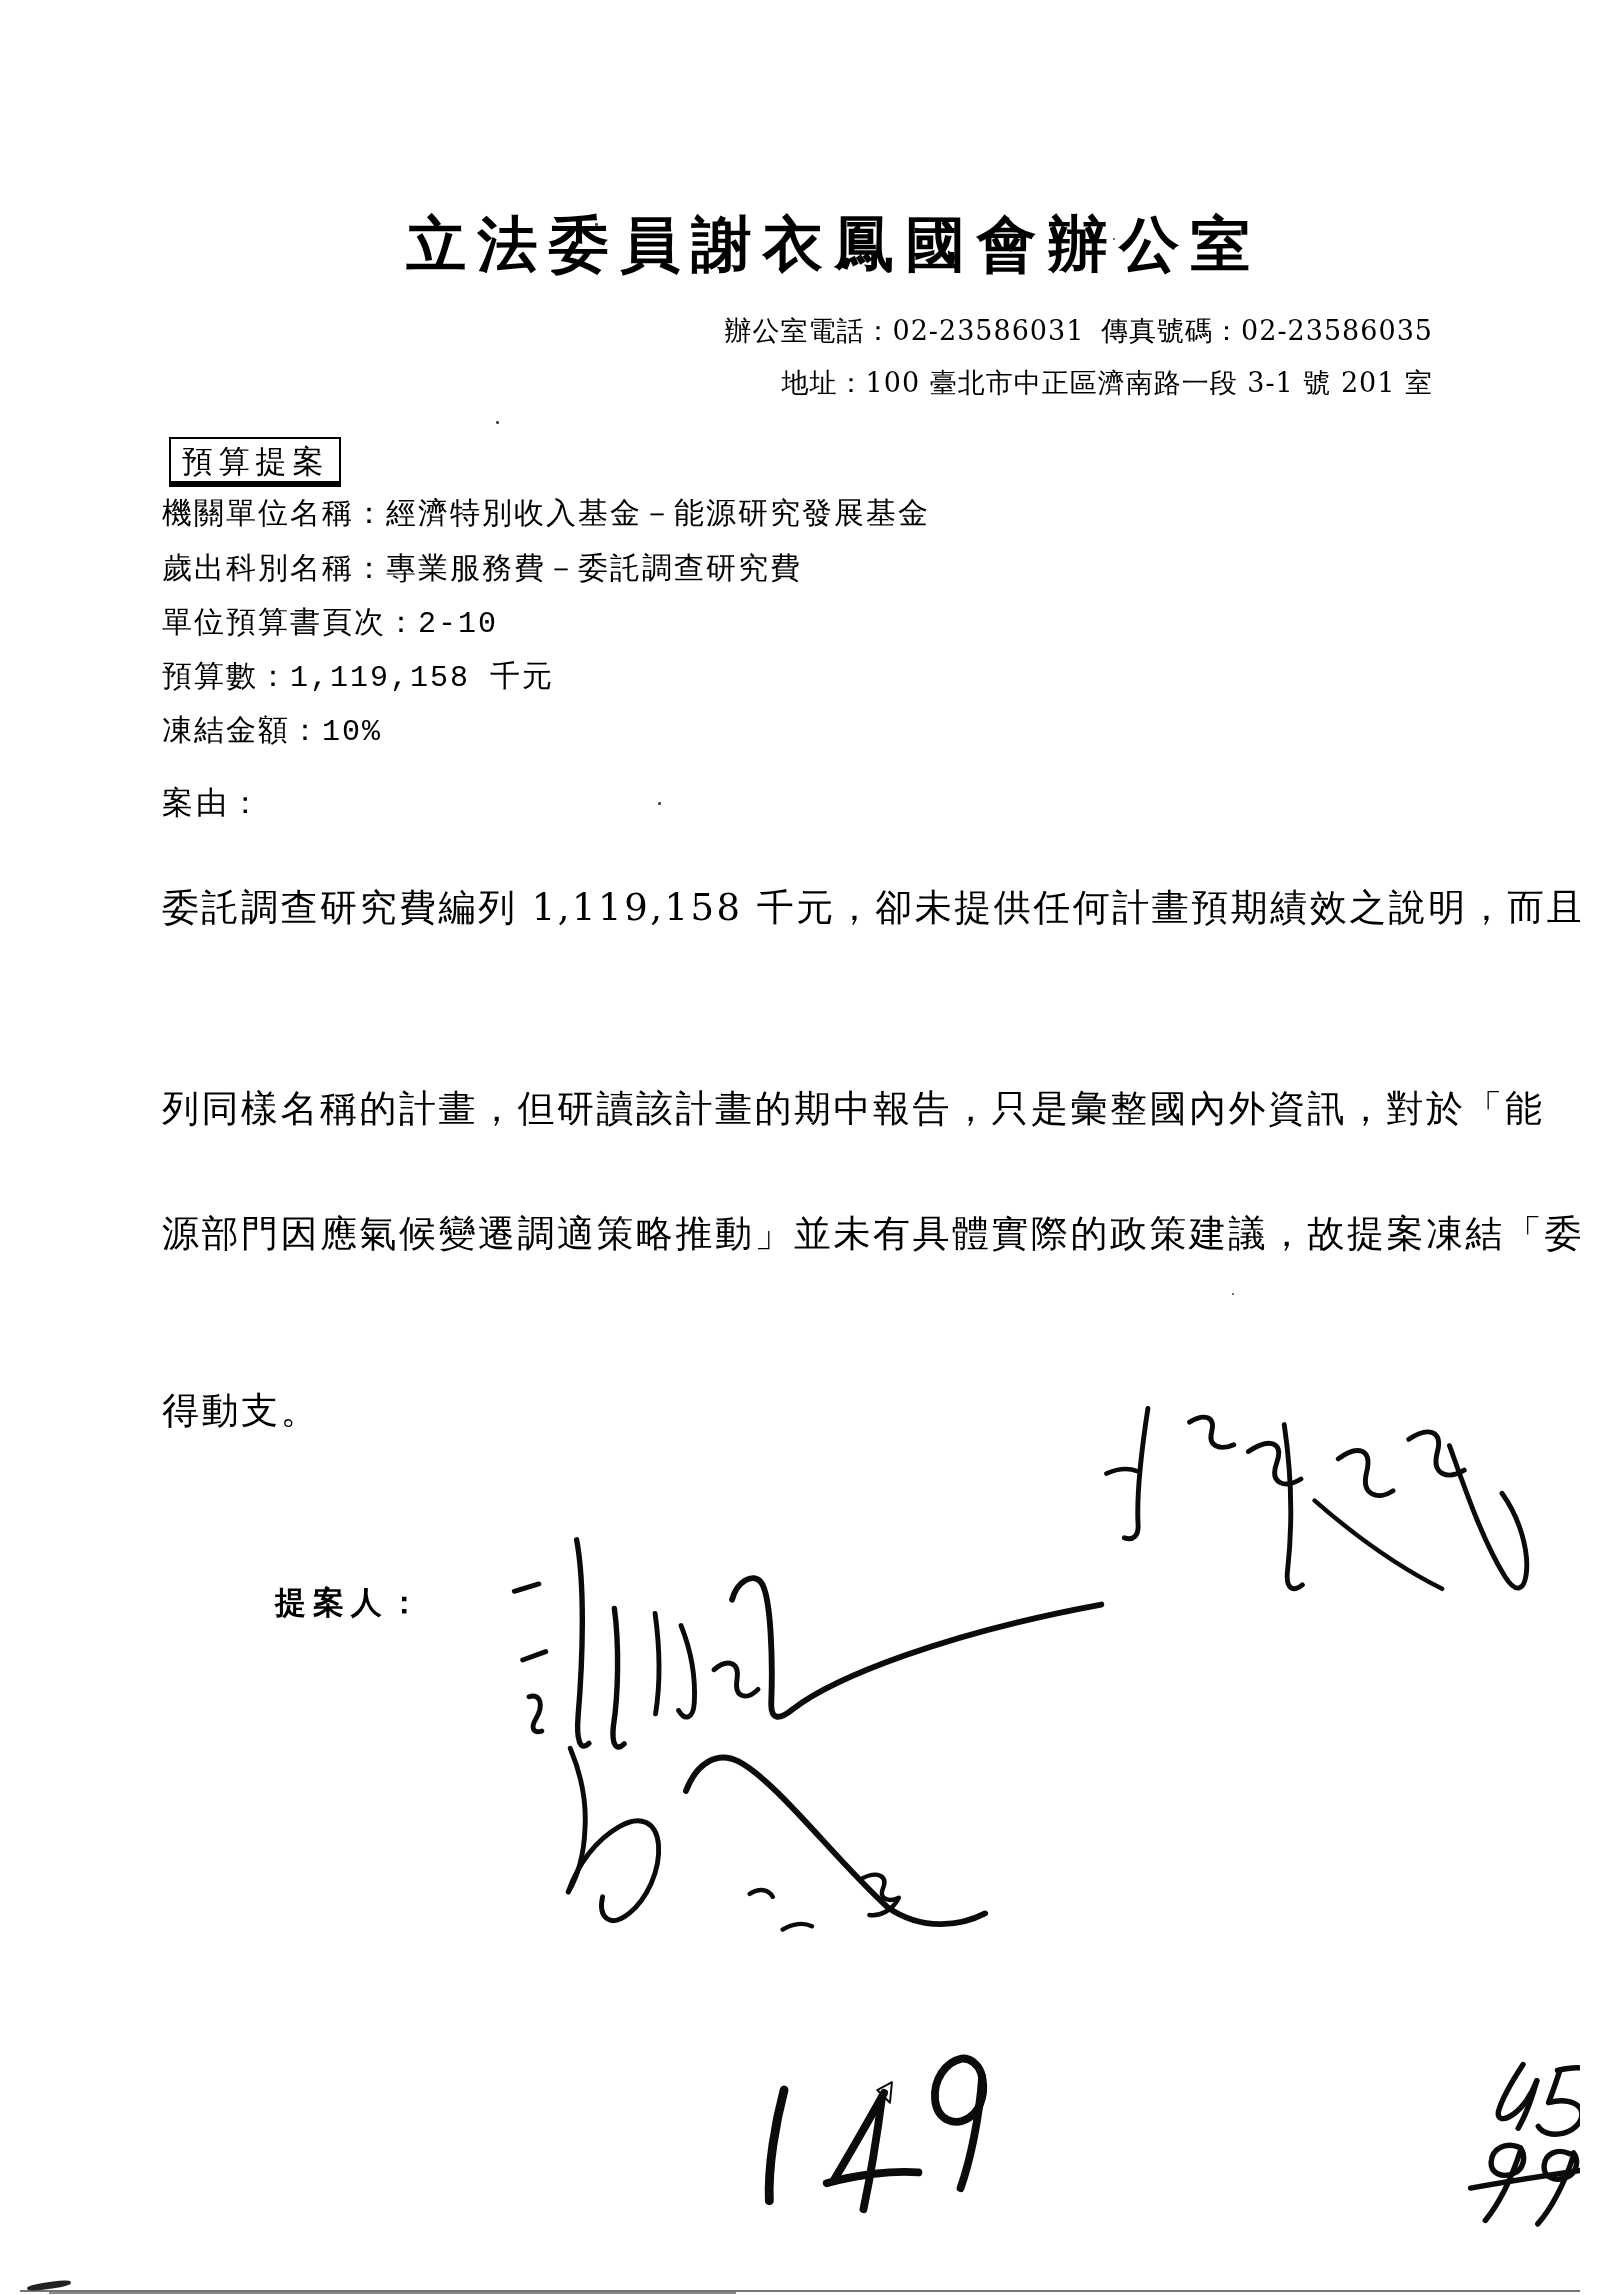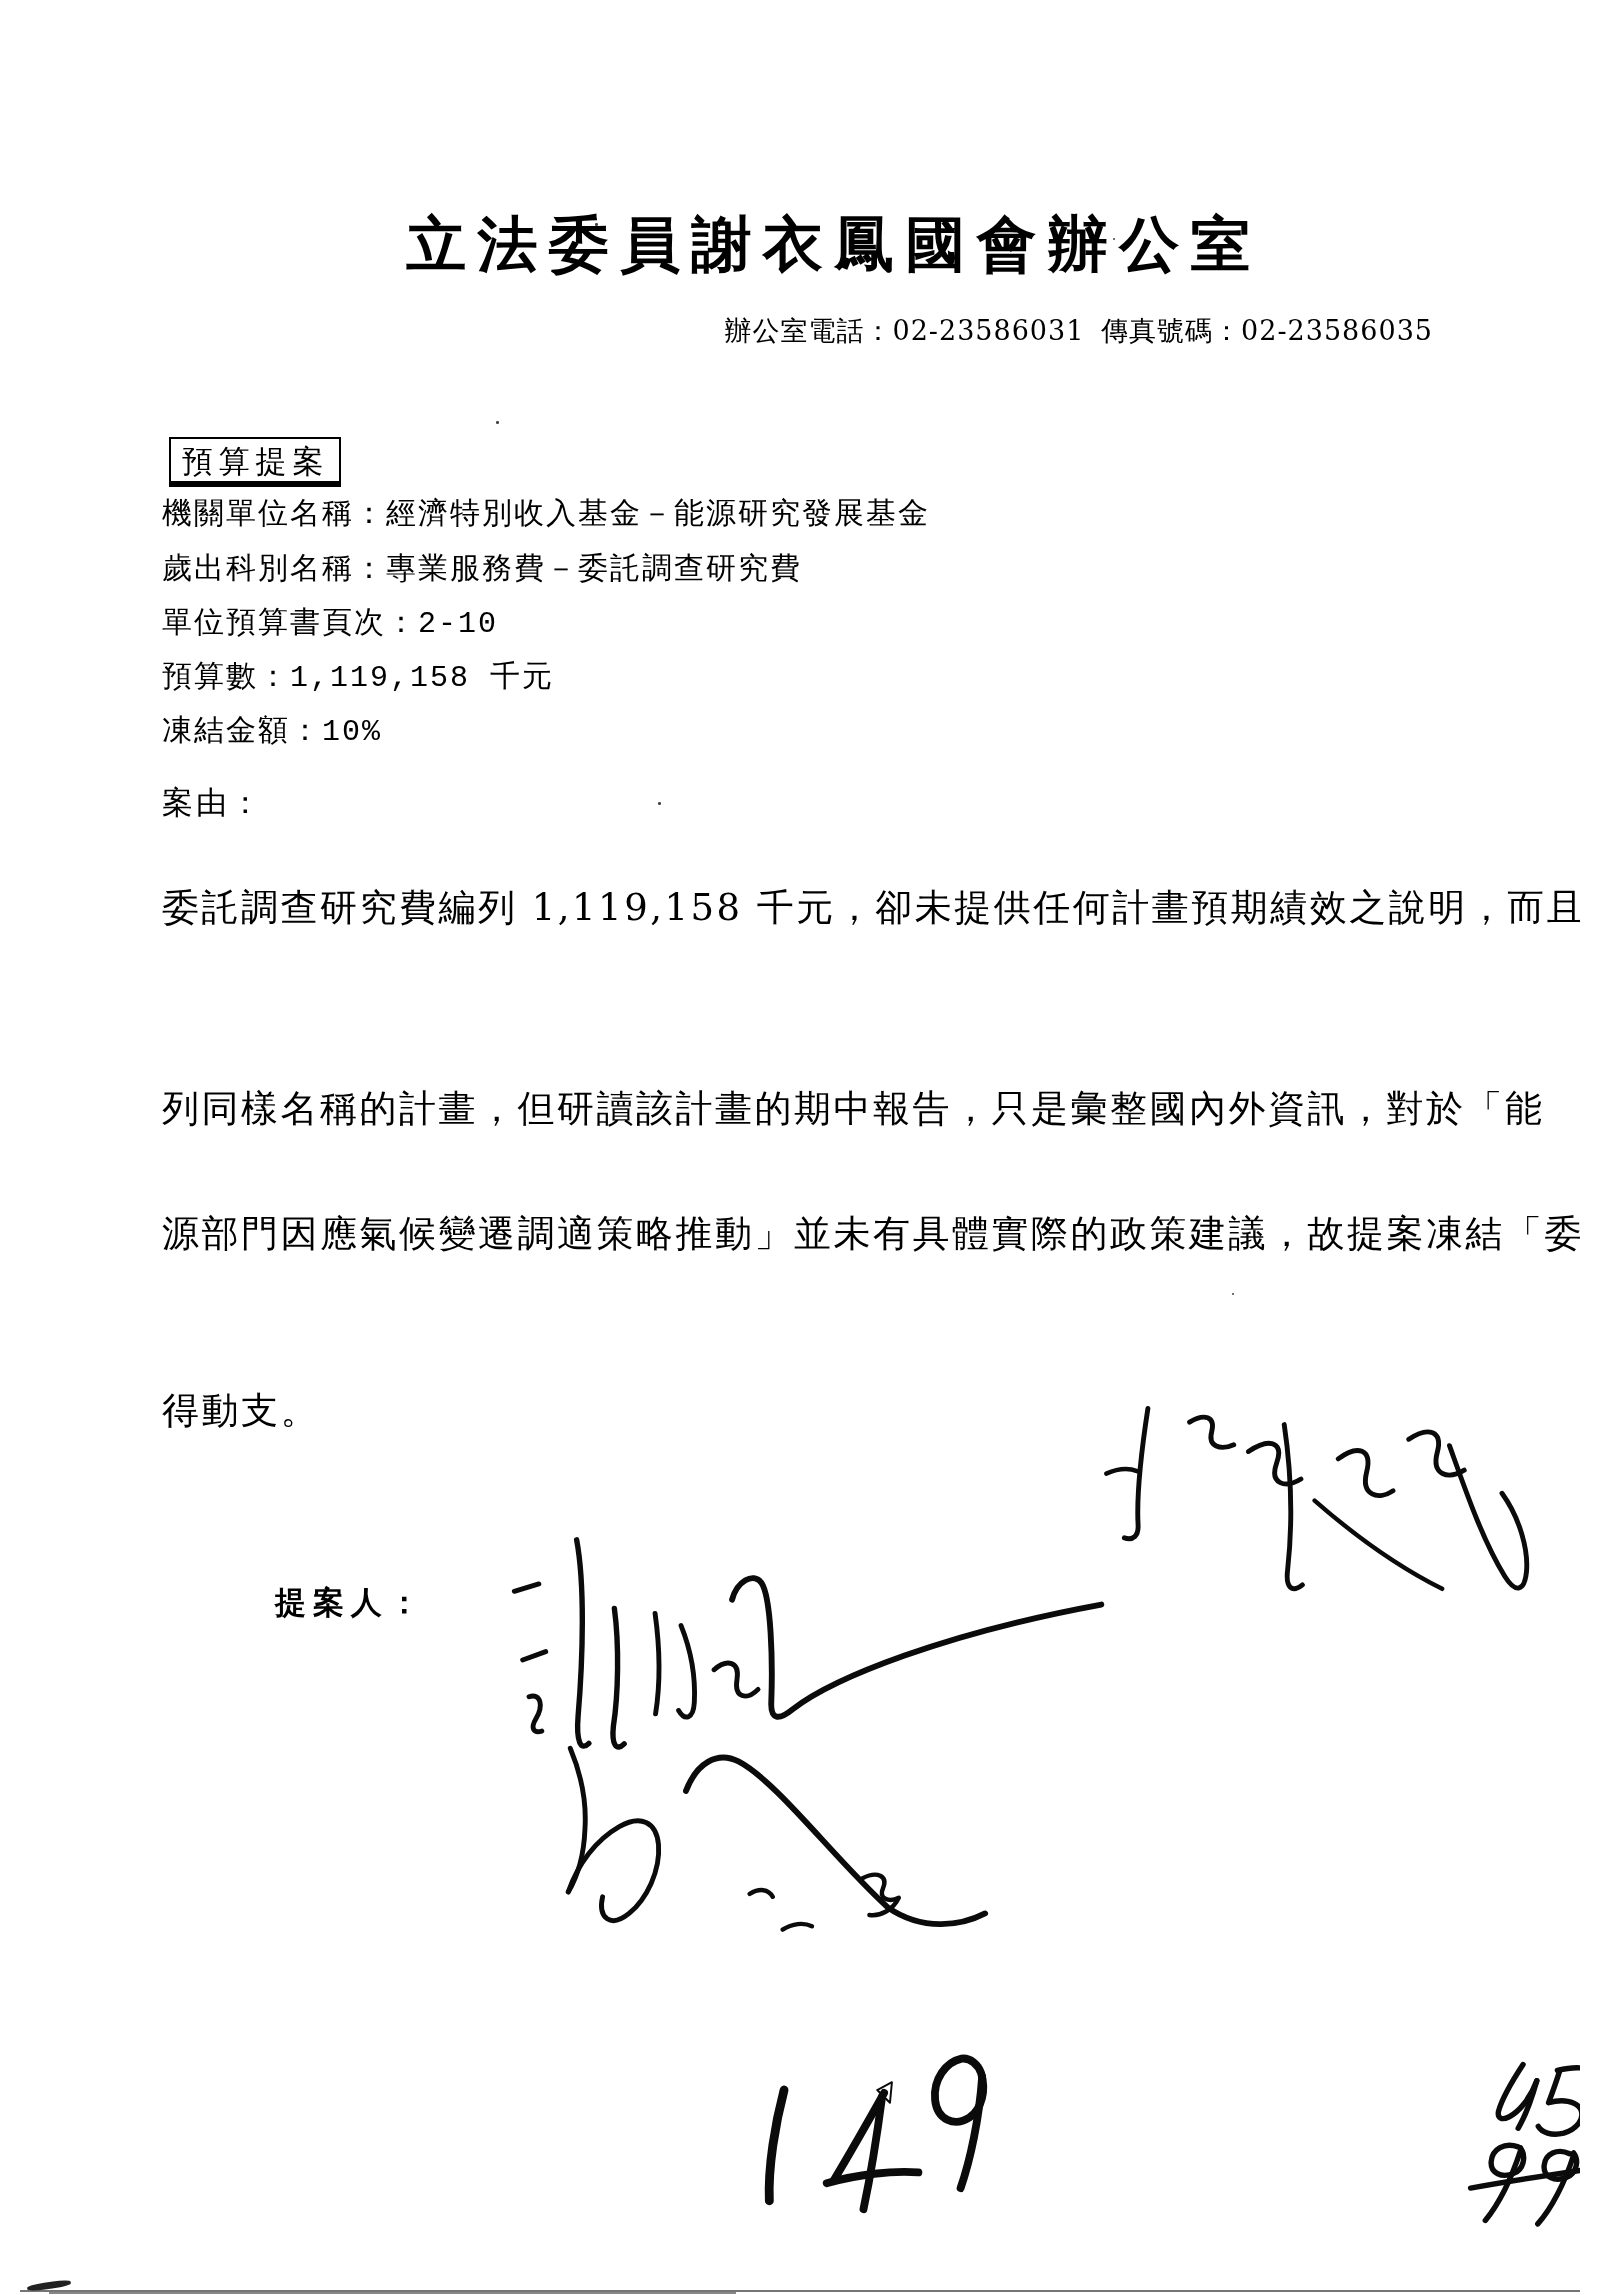--- a/index.html
+++ b/index.html
@@ -70,20 +70,23 @@
 <body>
 
 <div class="page">
 
   <div class="abs doc-title">立法委員謝衣鳳國會辦公室</div>
 
   <div class="abs contact-line" style="top:313px;">
     <span>辦公室電話：</span><span>02-23586031</span><span class="gap"></span><span>傳真號碼：</span><span>02-23586035</span>
   </div>
 
+  <div class="abs contact-line" style="top:365px;">
+    <span>地址：</span><span>100 臺北市中正區濟南路一段 3-1 號 201 室</span>
+  </div>
 
   <div class="abs proposal-tag">預算提案</div>
 
   <div class="abs field-line" style="top:493px;">機關單位名稱：經濟特別收入基金－能源研究發展基金</div>
   <div class="abs field-line" style="top:548px;">歲出科別名稱：專業服務費－委託調查研究費</div>
   <div class="abs field-line" style="top:602px;">單位預算書頁次：2-10</div>
   <div class="abs field-line" style="top:656px;">預算數：1,119,158 千元</div>
   <div class="abs field-line" style="top:710px;">凍結金額：10%</div>
 
   <div class="abs subject-label">案由：</div>

